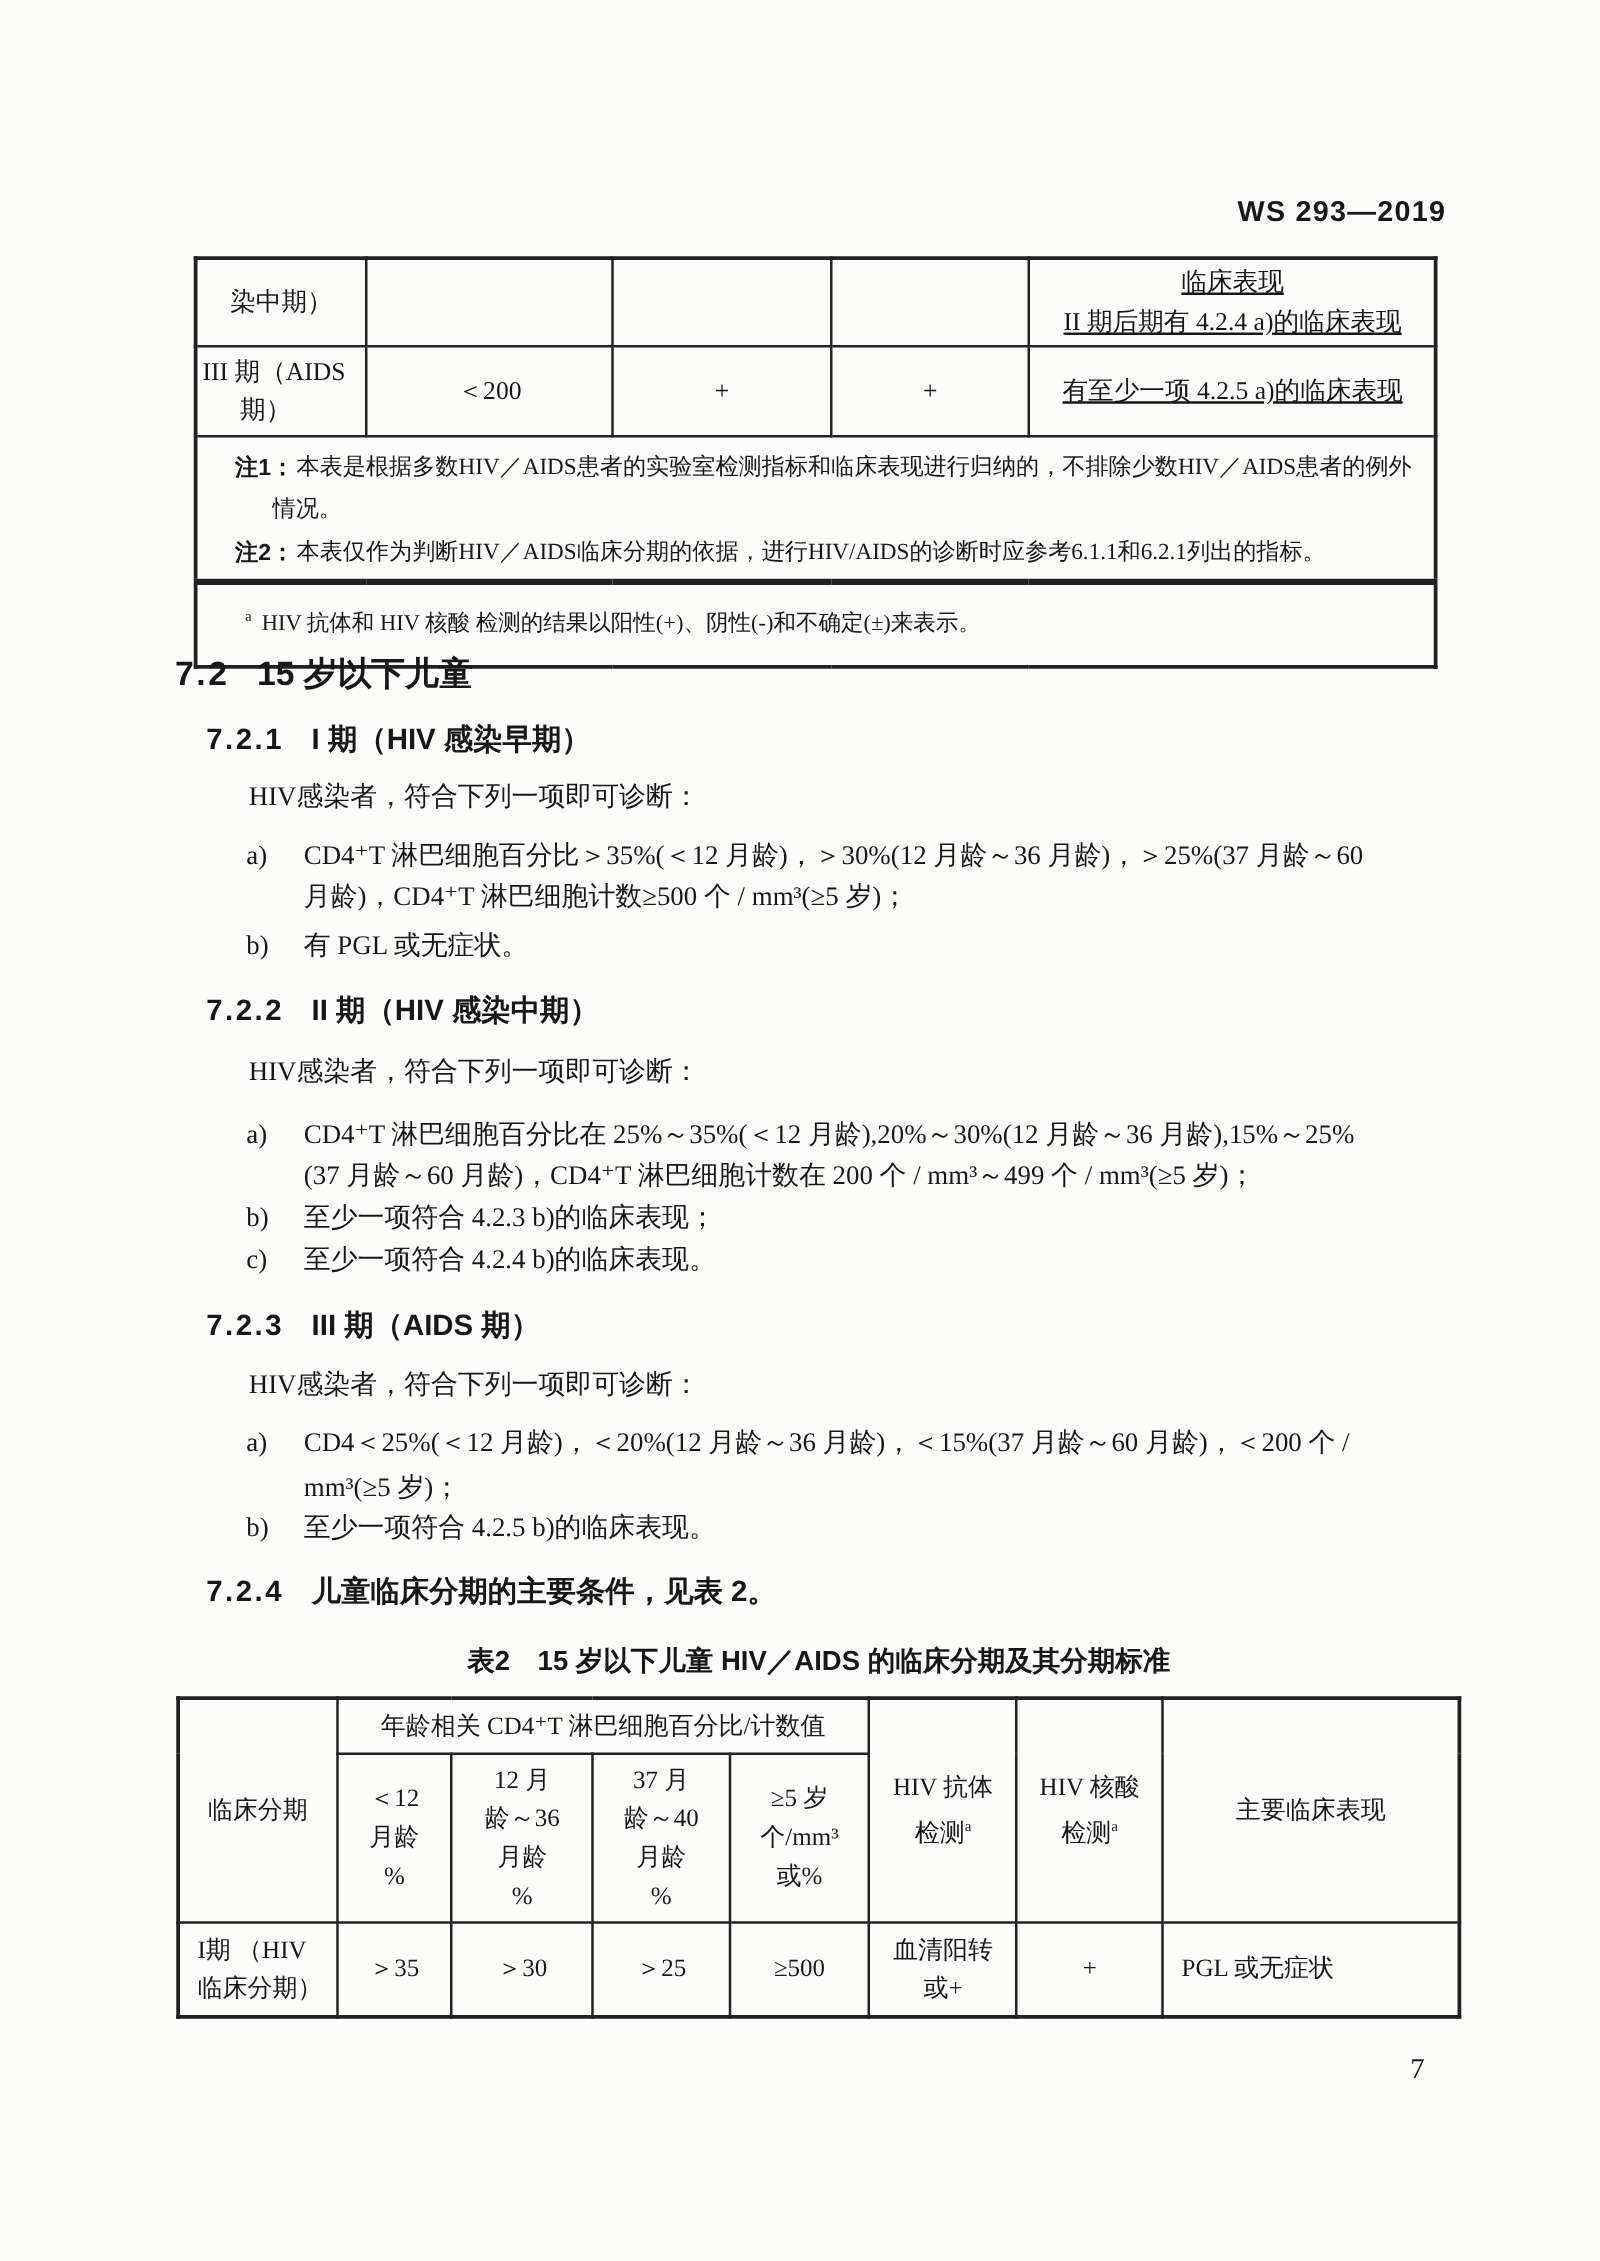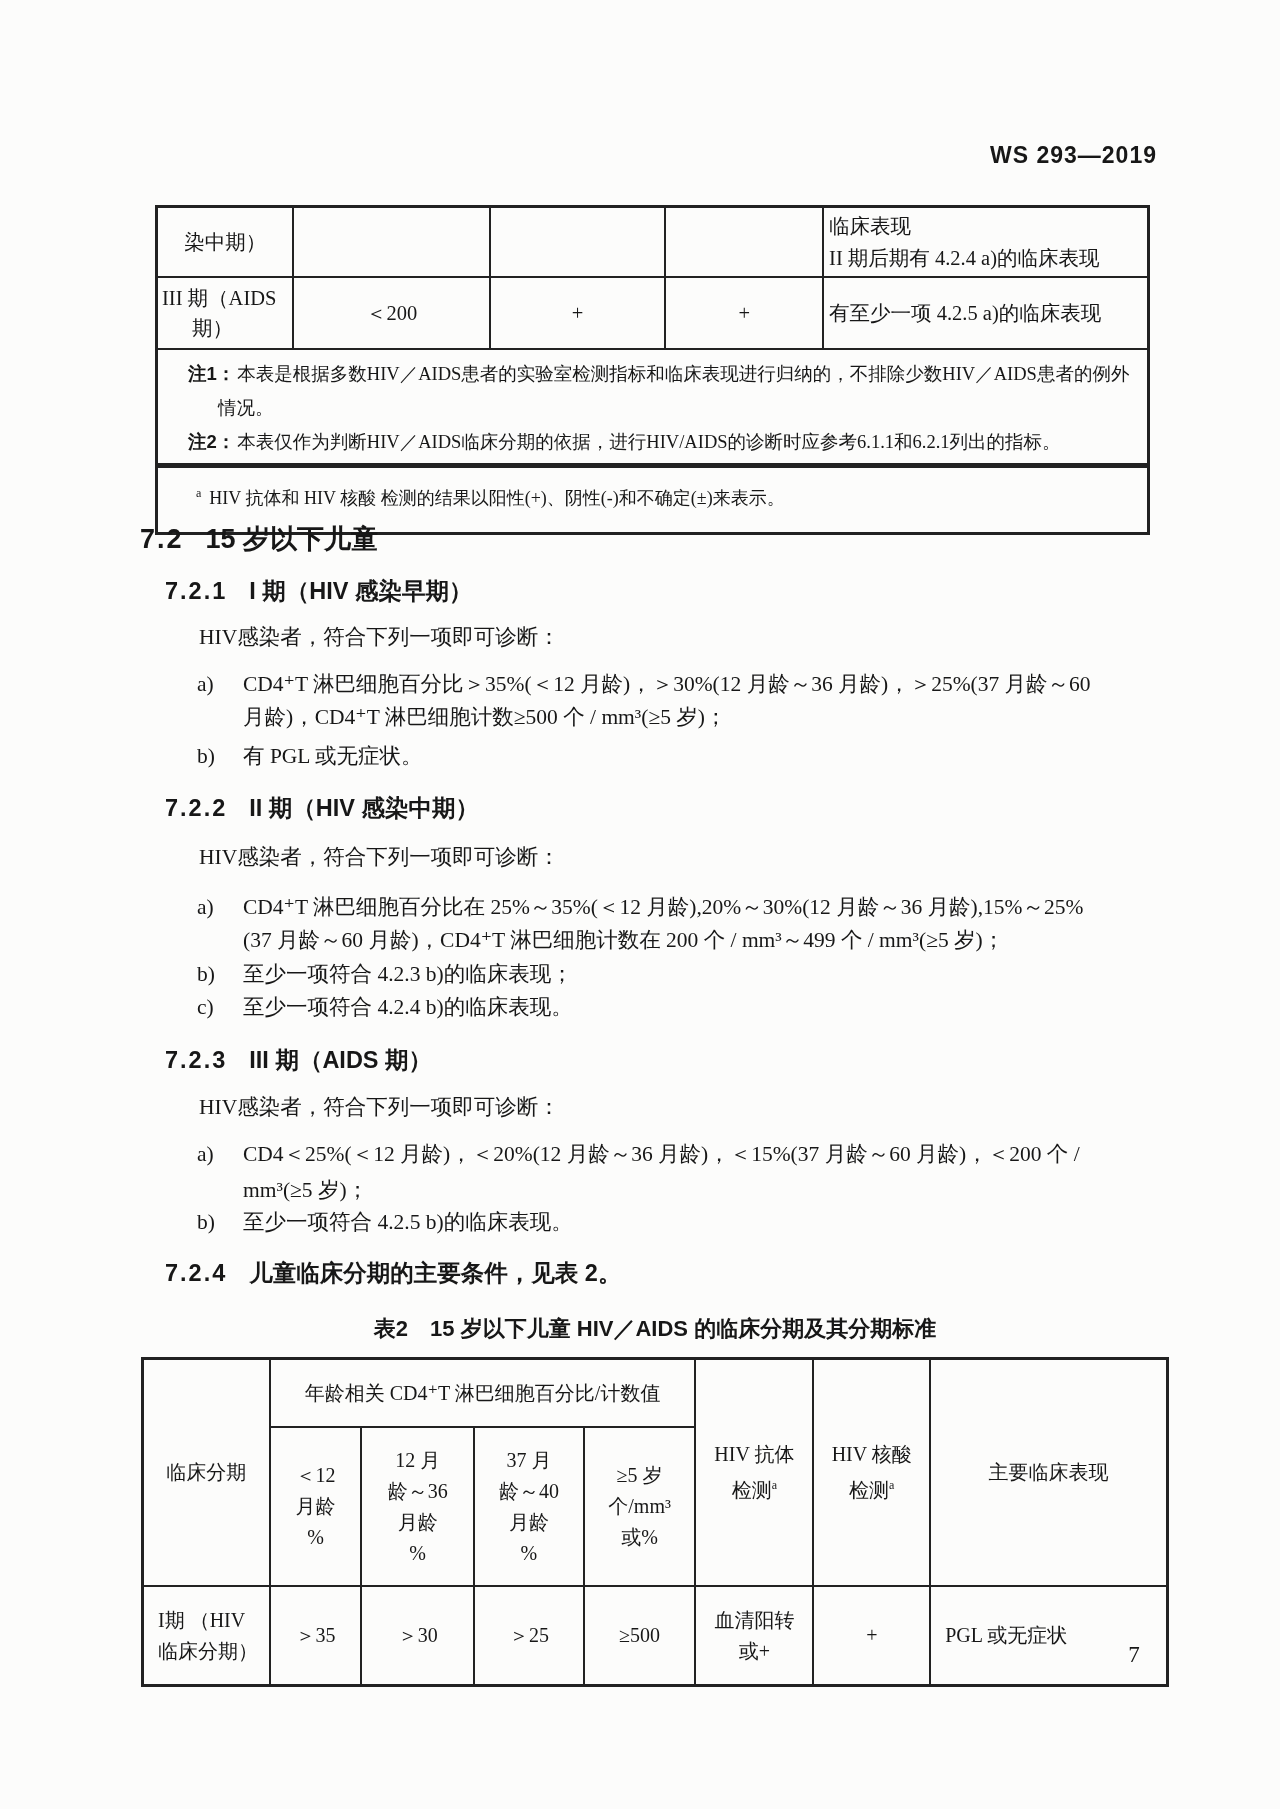--- a/index.html
+++ b/index.html
@@ -6,34 +6,34 @@
   .page{
     position:relative;width:1280px;height:1809px;margin:0 auto;
     background:#fcfcfb;color:#171717;
     font-family:"Liberation Serif","DejaVu Serif",serif;
     overflow:hidden;
   }
   .abs{position:absolute;}
   .sans{font-family:"Liberation Sans","DejaVu Sans",sans-serif;font-weight:700;}
 
   
-  .doc-code{top:142px;right:123px;font-size:23px;letter-spacing:1px;}
+  .doc-code{top:156px;right:123px;font-size:23px;letter-spacing:1px;}
 
   
   table.t1{
     left:155px;top:205px;width:995px;
     border-collapse:collapse;table-layout:fixed;
     font-size:20.5px;line-height:30px;
   }
   table.t1,table.t1 td{border:2px solid #222;}
   table.t1{border-width:3px;}
   table.t1 td{padding:2px 4px;vertical-align:middle;}
   .t1 .ctr{text-align:center;}
   .t1 .stage-cont{text-align:center;vertical-align:middle;}
-  .t1 .clin{text-align:left;padding-left:5px;line-height:32px;}
+  .t1 .clin{text-align:center;padding-left:5px;line-height:32px;text-decoration:underline;}
   .t1 .stage2 .ln2{padding-left:30px;}
   .t1 tr.rA td{height:64px;}
   .t1 tr.rB td{height:66px;}
   .t1 td.notes{height:99px;padding:7px 14px 4px 30px;font-size:18.5px;line-height:34px;vertical-align:top;}
   .noteline{display:flex;}
   .nlab{flex:0 0 auto;font-family:"Liberation Sans","DejaVu Sans",sans-serif;font-weight:700;margin-right:2px;}
   .notecont{margin-left:30px;}
   .t1 td.footnote{height:50px;border-top:5px solid #222;padding:10px 10px 4px 38px;font-size:18px;vertical-align:top;}
   .t1 td.footnote sup{font-size:12px;margin-right:8px;}
 
@@ -50,21 +50,21 @@
 
   
   .caption{left:141px;top:1314px;width:1028px;text-align:center;font-size:22px;}
   table.t2{
     left:141px;top:1357px;width:1028px;
     border-collapse:collapse;table-layout:fixed;
     font-size:20px;line-height:31px;
   }
   table.t2,table.t2 td{border:2px solid #222;}
   table.t2{border-width:3px;}
-  table.t2 td{text-align:center;vertical-align:middle;padding:14px 3px;}
+  table.t2 td{text-align:center;vertical-align:middle;padding:2px 3px;}
   .t2 tr.hr1 td{height:38px;}
   .t2 tr.hr2 td{height:129px;}
   .t2 tr.dr td{height:69px;}
   .t2 .left{text-align:left;padding-left:14px;}
   .t2 sup{font-size:12px;}
   .t2 .stackline{line-height:31px;}
 
   .page-num{left:1114px;top:1642px;width:40px;text-align:center;font-size:23px;}
 </style>
 </head>

